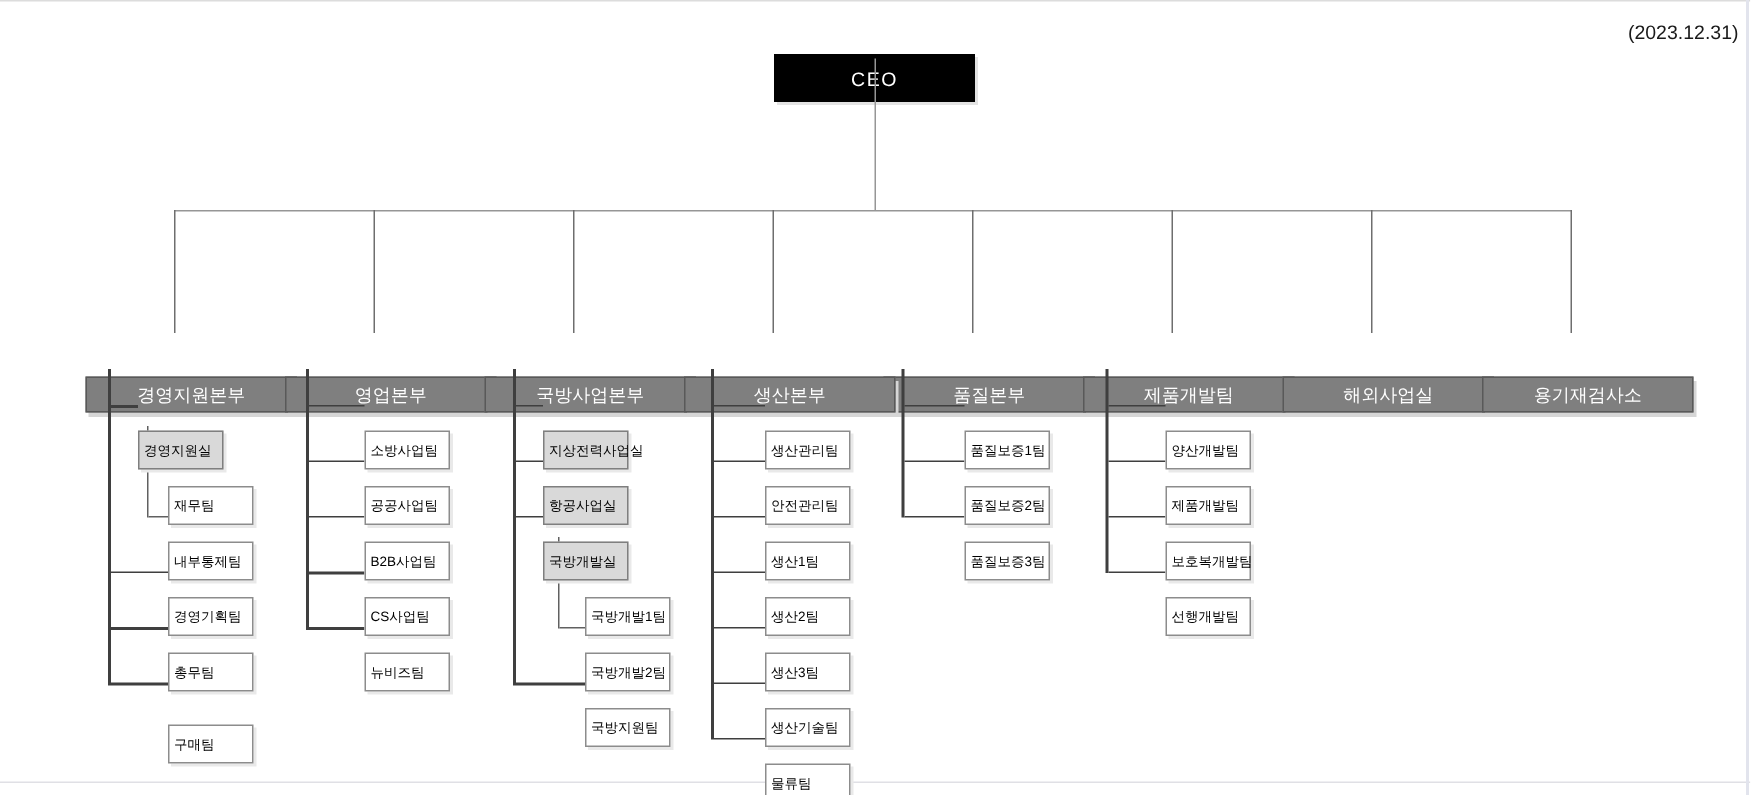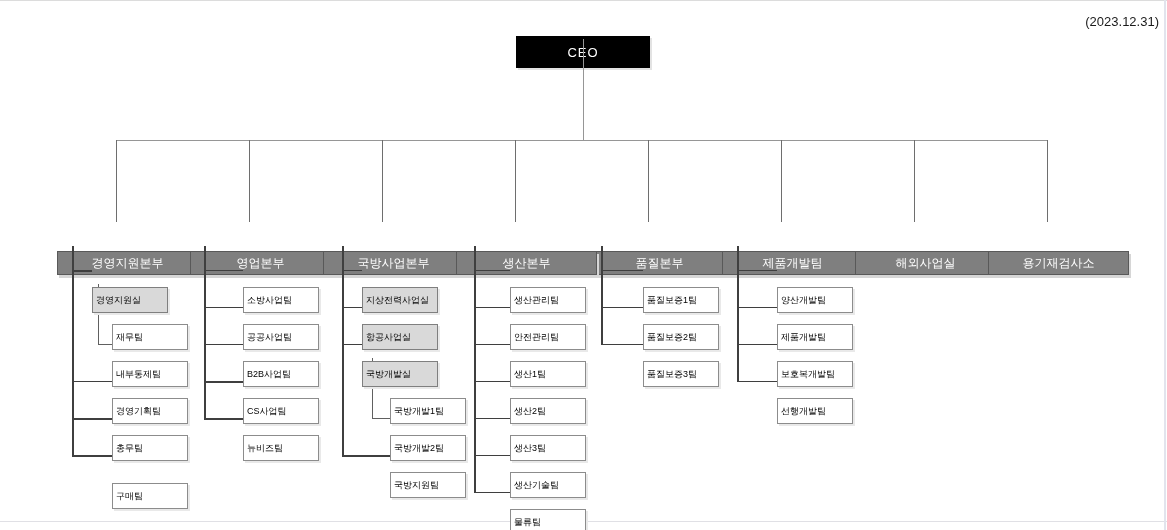--- a/index.html
+++ b/index.html
@@ -4,21 +4,21 @@
 <style>
   html,body{margin:0;padding:0;background:#fff;}
   body{font-family:"Liberation Sans","DejaVu Sans",sans-serif;}
   .canvas{position:relative;width:1167px;height:530px;background:#ffffff;overflow:hidden;}
 
   .node{position:absolute;box-sizing:border-box;display:flex;align-items:center;font-weight:normal;white-space:nowrap;margin-top:29px;}
   .ceo{left:516px;top:7px;width:134px;height:32px;background:#000000;color:#ffffff;
        justify-content:center;font-size:13px;letter-spacing:1px;box-shadow:2px 2px 0 #e3e3e3;}
   .dept{top:222px;width:141px;height:24px;background:#7f7f7f;color:#ffffff;border:1px solid #595959;
         justify-content:center;font-size:12px;box-shadow:2px 3px 0 #d6d6d6;}
-  .team{width:76px;height:26px;background:#ffffff;color:#000000;border:1px solid #8c8c8c;
+  .team{width:57px;height:26px;background:#ffffff;color:#000000;border:1px solid #8c8c8c;
         font-size:9px;padding-left:3px;box-shadow:2px 2px 0 #e9e9e9;}
   .office{background:#d9d9d9;border-color:#7f7f7f;}
 
   .ln{position:absolute;}
   .gray{background:#969696;}
   .mid{background:#6e6e6e;}
   .dark{background:#3f3f3f;}
   .sub{background:#606060;}
 
   .date{position:absolute;top:14px;right:8px;font-size:13px;color:#1a1a1a;font-weight:normal;}

